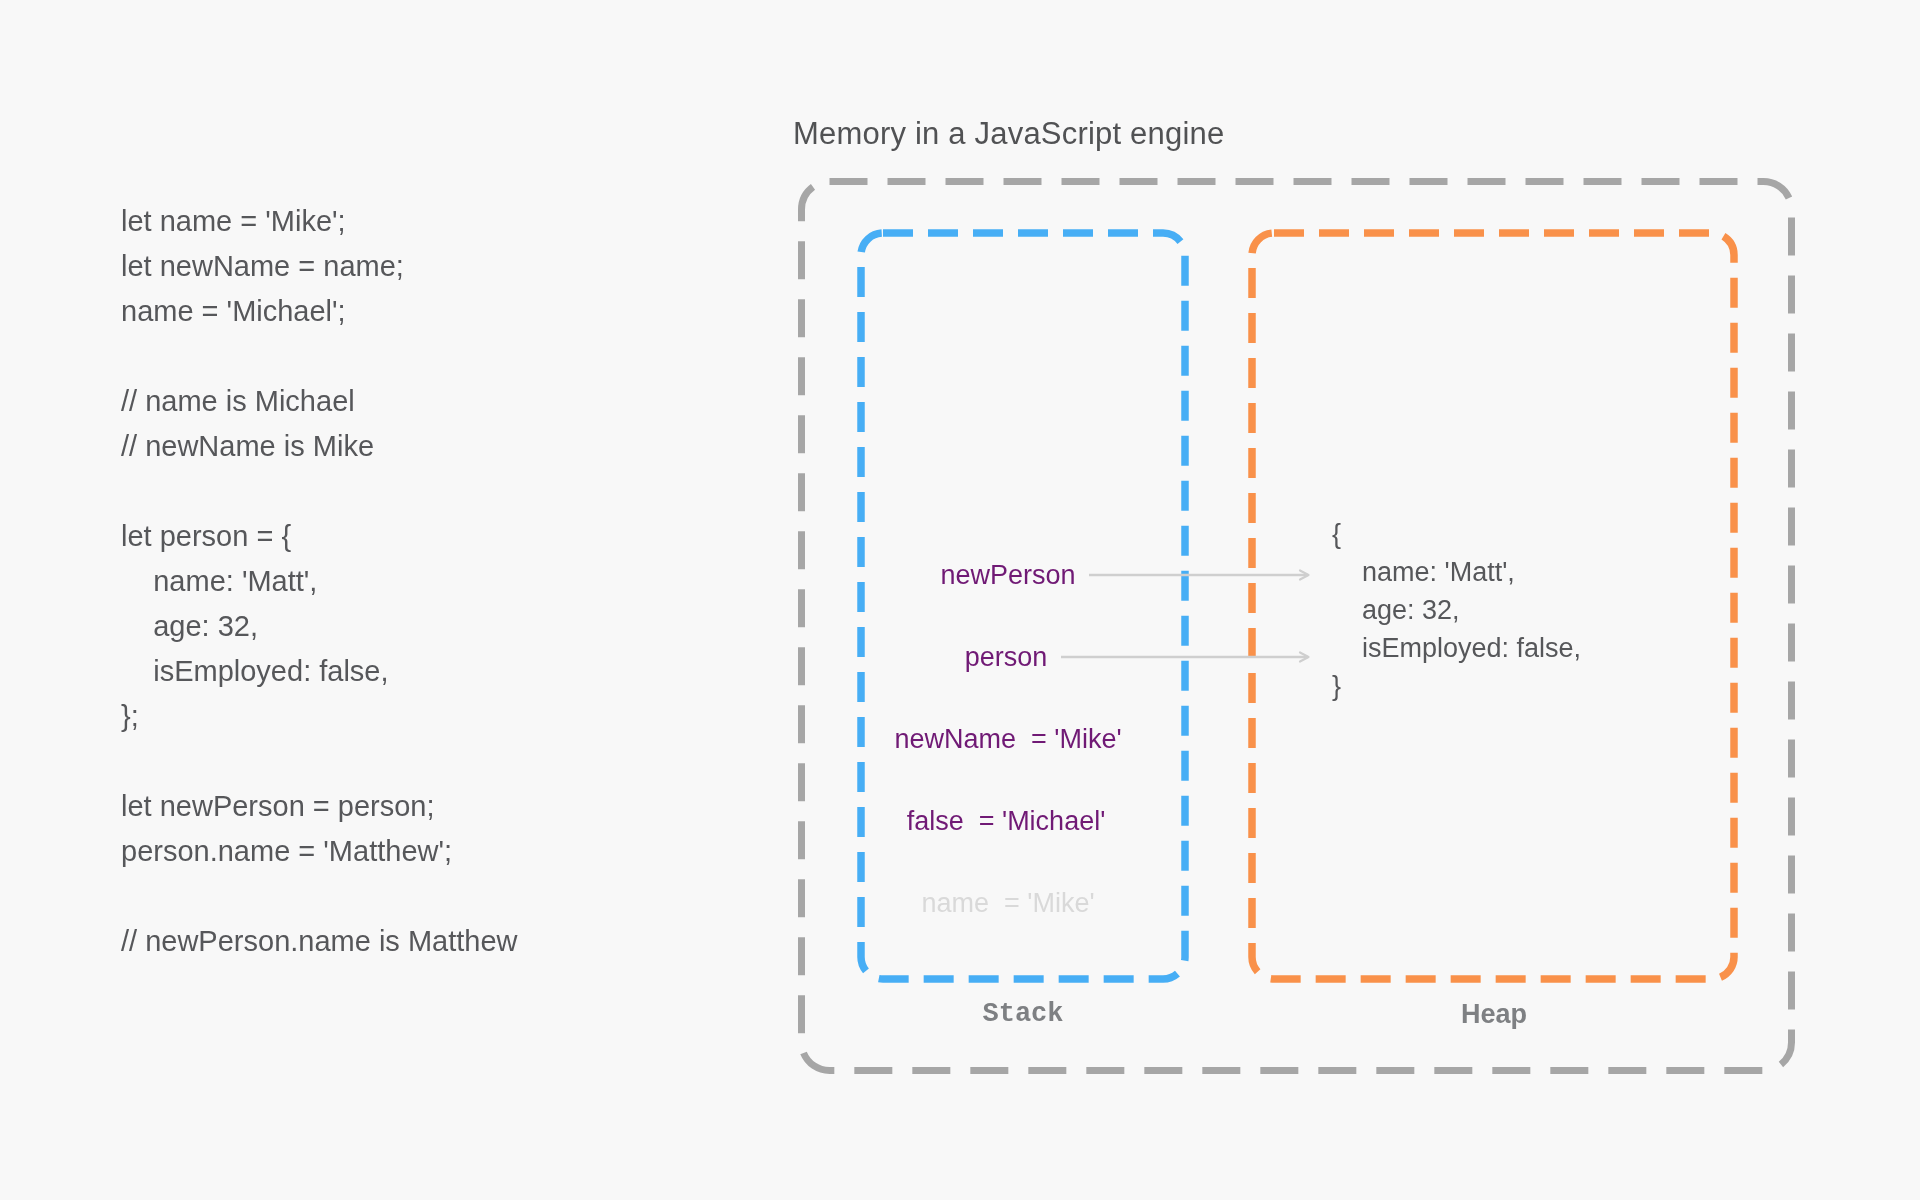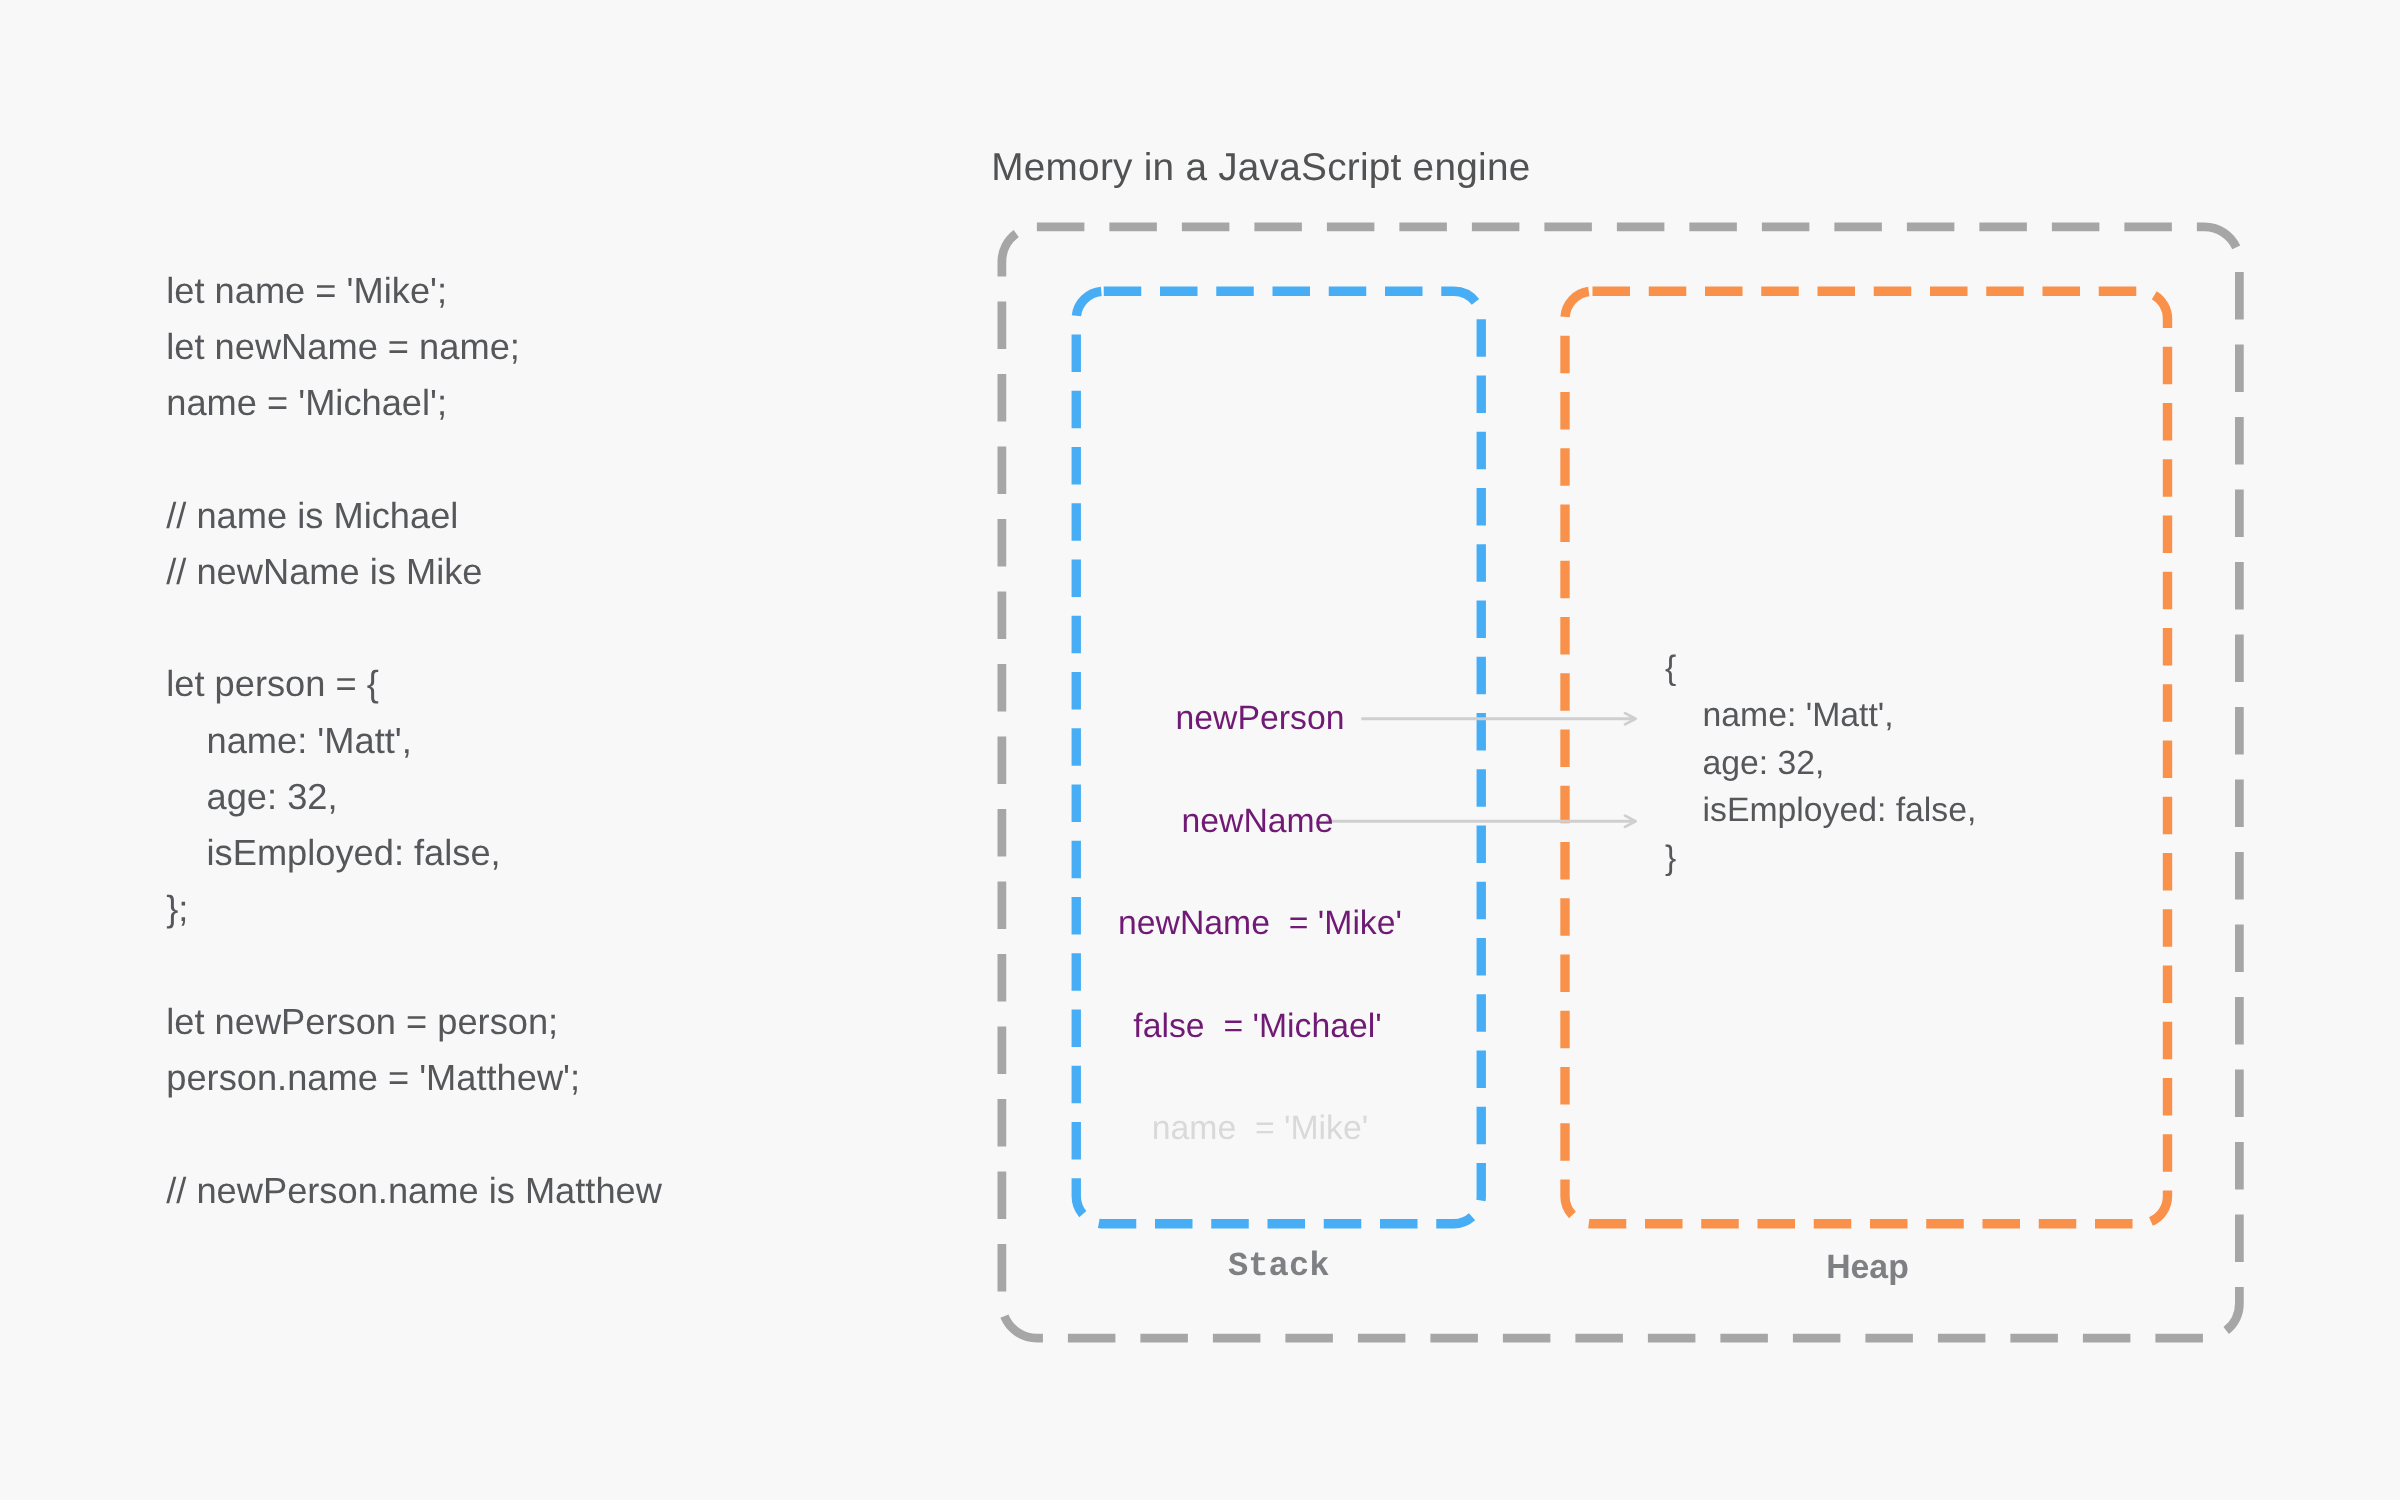--- a/index.html
+++ b/index.html
@@ -8,21 +8,21 @@
     background: #f8f8f8;
     font-family: "Liberation Sans", "DejaVu Sans", sans-serif;
     overflow: hidden;
   }
   .canvas { position: relative; width: 1920px; height: 1200px; }
 
   
   .code-block {
     position: absolute;
     left: 121px; top: 199px;
-    margin: 12px;
+    margin: 0;
     font-family: "Liberation Sans", "DejaVu Sans", sans-serif;
     font-size: 29px;
     line-height: 45px;
     color: #56575a;
     white-space: pre;
   }
 
   
   .diagram-title {
     position: absolute;
@@ -115,21 +115,21 @@
 
     <rect x="861" y="233" width="324" height="746" rx="22" ry="22" fill="none" stroke="#47aef5" stroke-width="7.5" stroke-dasharray="30 15"></rect>
 
     <rect x="1252" y="233" width="482" height="746" rx="22" ry="22" fill="none" stroke="#f9914a" stroke-width="7.5" stroke-dasharray="30 15"></rect>
 
     <line x1="1089" y1="575" x2="1308" y2="575" stroke="#cfcfcf" stroke-width="2.4" marker-end="url(#arrowhead)"></line>
     <line x1="1061" y1="657" x2="1308" y2="657" stroke="#cfcfcf" stroke-width="2.4" marker-end="url(#arrowhead)"></line>
   </svg>
 
   <div class="stack-row row-newperson">newPerson</div>
-  <div class="stack-row row-person">newName</div>
+  <div class="stack-row row-person">person</div>
   <div class="stack-row row-newname">newName  = 'Mike'</div>
   <div class="stack-row row-name">false  = 'Michael'</div>
   <div class="stack-row faded row-name-old">name  = 'Mike'</div>
 
   <pre class="heap-object">{
     name: 'Matt',
     age: 32,
     isEmployed: false,
 }</pre>
 

